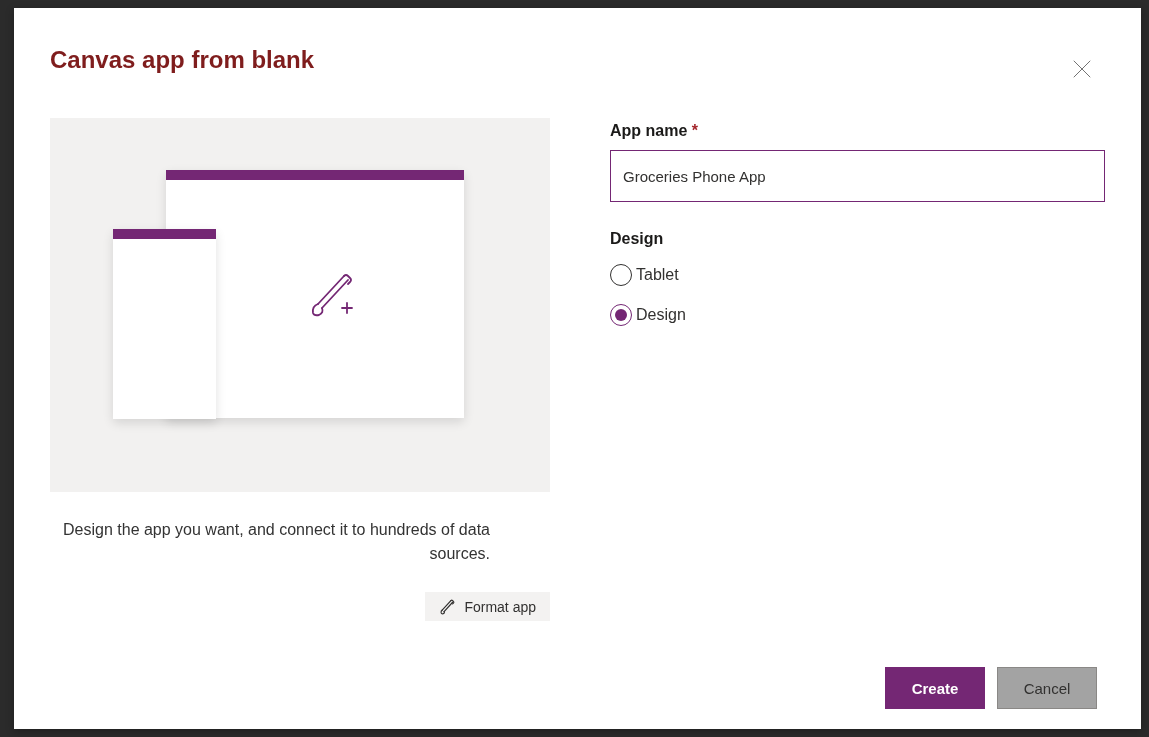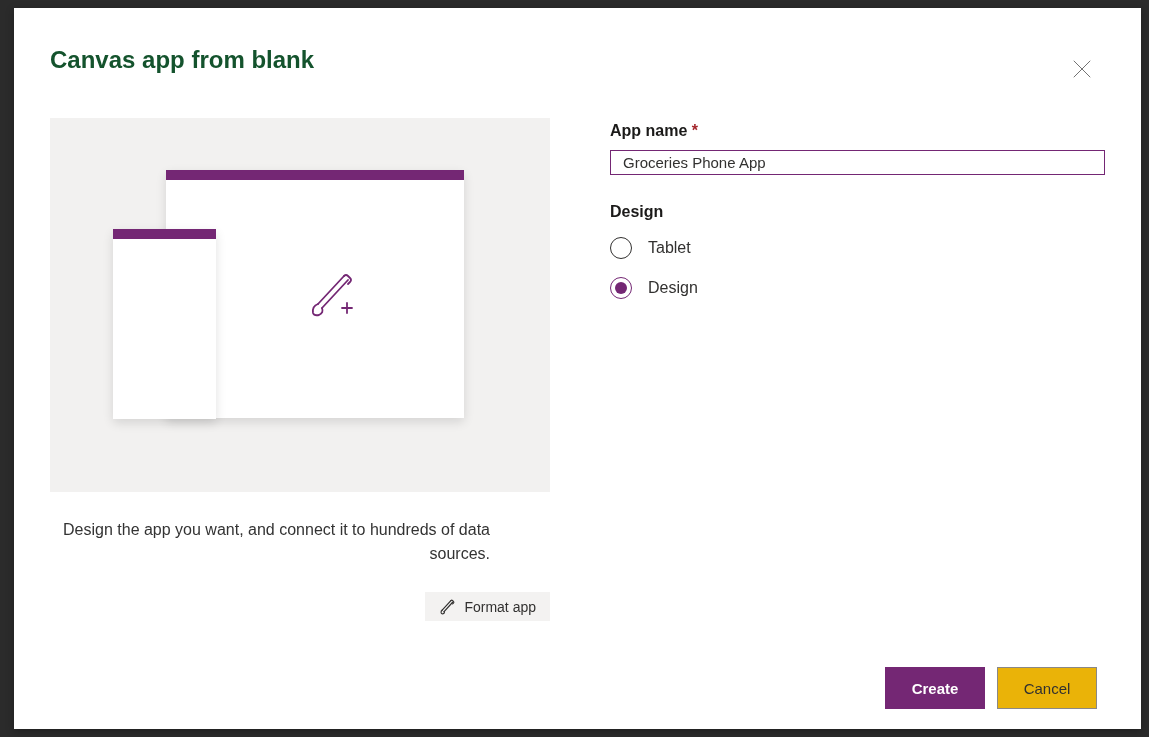--- a/index.html
+++ b/index.html
@@ -28,21 +28,21 @@
     }
     .modal-header {
       padding: 38px 36px 0 36px;
       display: flex;
       justify-content: space-between;
       align-items: flex-start;
     }
     .modal-title {
       font-size: 24px;
       font-weight: 700;
-      color: #14532d;
+      color: #7f1d1d;
     }
     .close-btn {
       cursor: pointer;
       padding: 4px;
       margin-top: 8px;
       margin-right: 8px;
       color: #666;
     }
     .close-btn svg {
       width: 22px;
@@ -147,21 +147,21 @@
       font-size: 16px;
       font-weight: 600;
       color: #1b1a19;
       margin-bottom: 10px;
     }
     .required {
       color: #a4262c;
     }
     .text-input {
       width: 100%;
-      height: 25px;
+      height: 52px;
       border: 1px solid #742774;
       padding: 0 12px;
       font-size: 15px;
       font-family: inherit;
       color: #323130;
       outline: none;
     }
     .format-label {
       margin-top: 28px;
       font-size: 16px;
@@ -170,21 +170,21 @@
       margin-bottom: 16px;
     }
     .radio-group {
       display: flex;
       flex-direction: column;
       gap: 18px;
     }
     .radio-item {
       display: flex;
       align-items: center;
-      gap: 16px;
+      gap: 4px;
       cursor: pointer;
     }
     .radio-circle {
       width: 22px;
       height: 22px;
       border-radius: 50%;
       border: 1px solid #323130;
       display: flex;
       align-items: center;
       justify-content: center;
@@ -217,21 +217,21 @@
       cursor: pointer;
       border: none;
       padding: 0 20px;
     }
     .btn-primary {
       background: #742774;
       color: #ffffff;
       font-weight: 600;
     }
     .btn-secondary {
-      background: #eab308;
+      background: #a3a3a3;
       color: #323130;
       border: 1px solid #8a8886;
     }
   </style>
 </head>
 <body>
 
 <div class="modal">
 
   <div class="modal-header">

